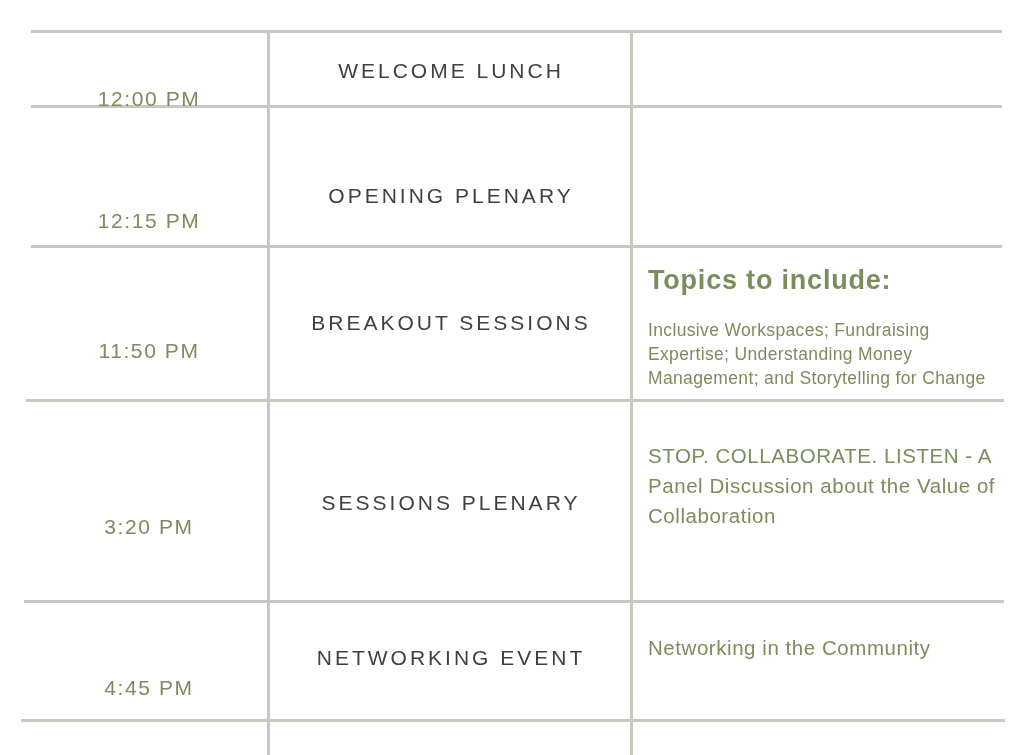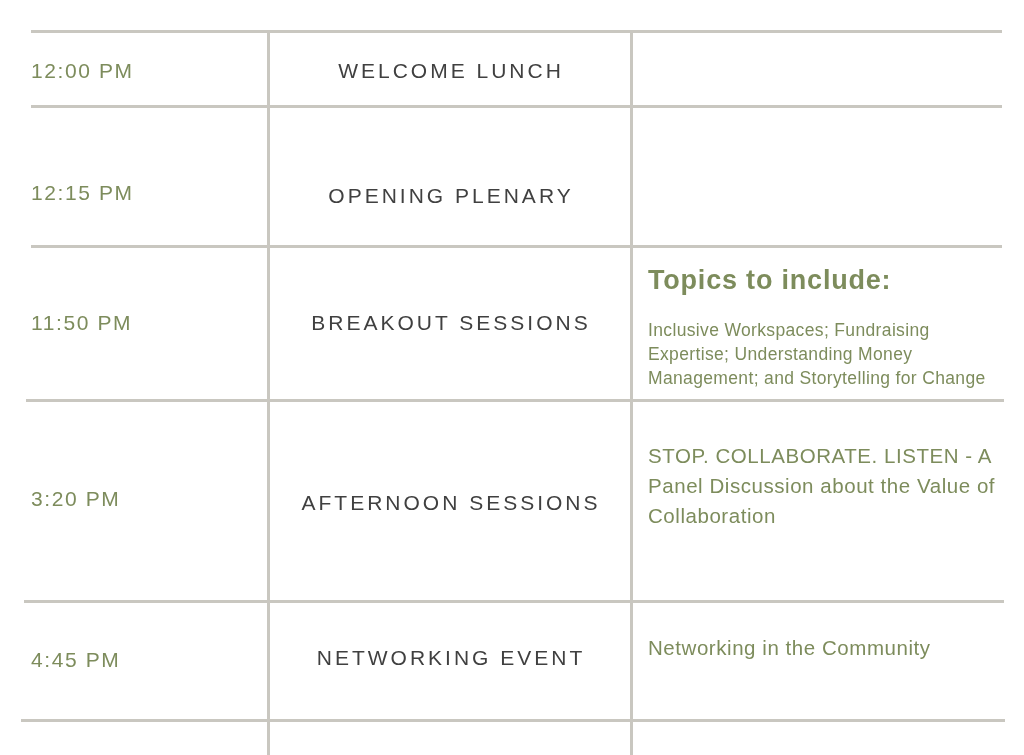--- a/index.html
+++ b/index.html
@@ -31,24 +31,26 @@
   }
   .vrule {
     position: absolute;
     width: 3px;
     background: #c9c7c0;
   }
   .cell-time {
     position: absolute;
     left: 31px;
     width: 236px;
+    text-align: center;
     font-size: 21px;
     letter-spacing: 1.6px;
     font-weight: 400;
     color: #7d8c5c;
+    margin-top: 28px;
   }
   .cell-title {
     position: absolute;
     left: 272px;
     width: 358px;
     text-align: center;
     font-size: 21px;
     letter-spacing: 3.0px;
     font-weight: 400;
     color: #404040;
@@ -103,20 +105,20 @@
   <div class="cell-title" style="top:184px;">OPENING PLENARY</div>
 
   <div class="cell-time" style="top:311px;">11:50 PM</div>
   <div class="cell-title" style="top:311px;">BREAKOUT SESSIONS</div>
   <div class="cell-desc" style="top:265px;">
     <span class="desc-heading">Topics to include:</span>
     <span class="desc-sub">Inclusive Workspaces; Fundraising Expertise; Understanding Money Management; and Storytelling for Change</span>
   </div>
 
   <div class="cell-time" style="top:487px;">3:20 PM</div>
-  <div class="cell-title" style="top:491px;">AFTERNOON SESSIONS</div>
+  <div class="cell-title" style="top:491px;">SESSIONS PLENARY</div>
   <div class="cell-desc" style="top:441px;">STOP. COLLABORATE. LISTEN - A Panel Discussion about the Value of Collaboration</div>
 
   <div class="cell-time" style="top:648px;">4:45 PM</div>
   <div class="cell-title" style="top:646px;">NETWORKING EVENT</div>
   <div class="cell-desc" style="top:633px;">Networking in the Community</div>
 
 </div>
 
 </body></html>

